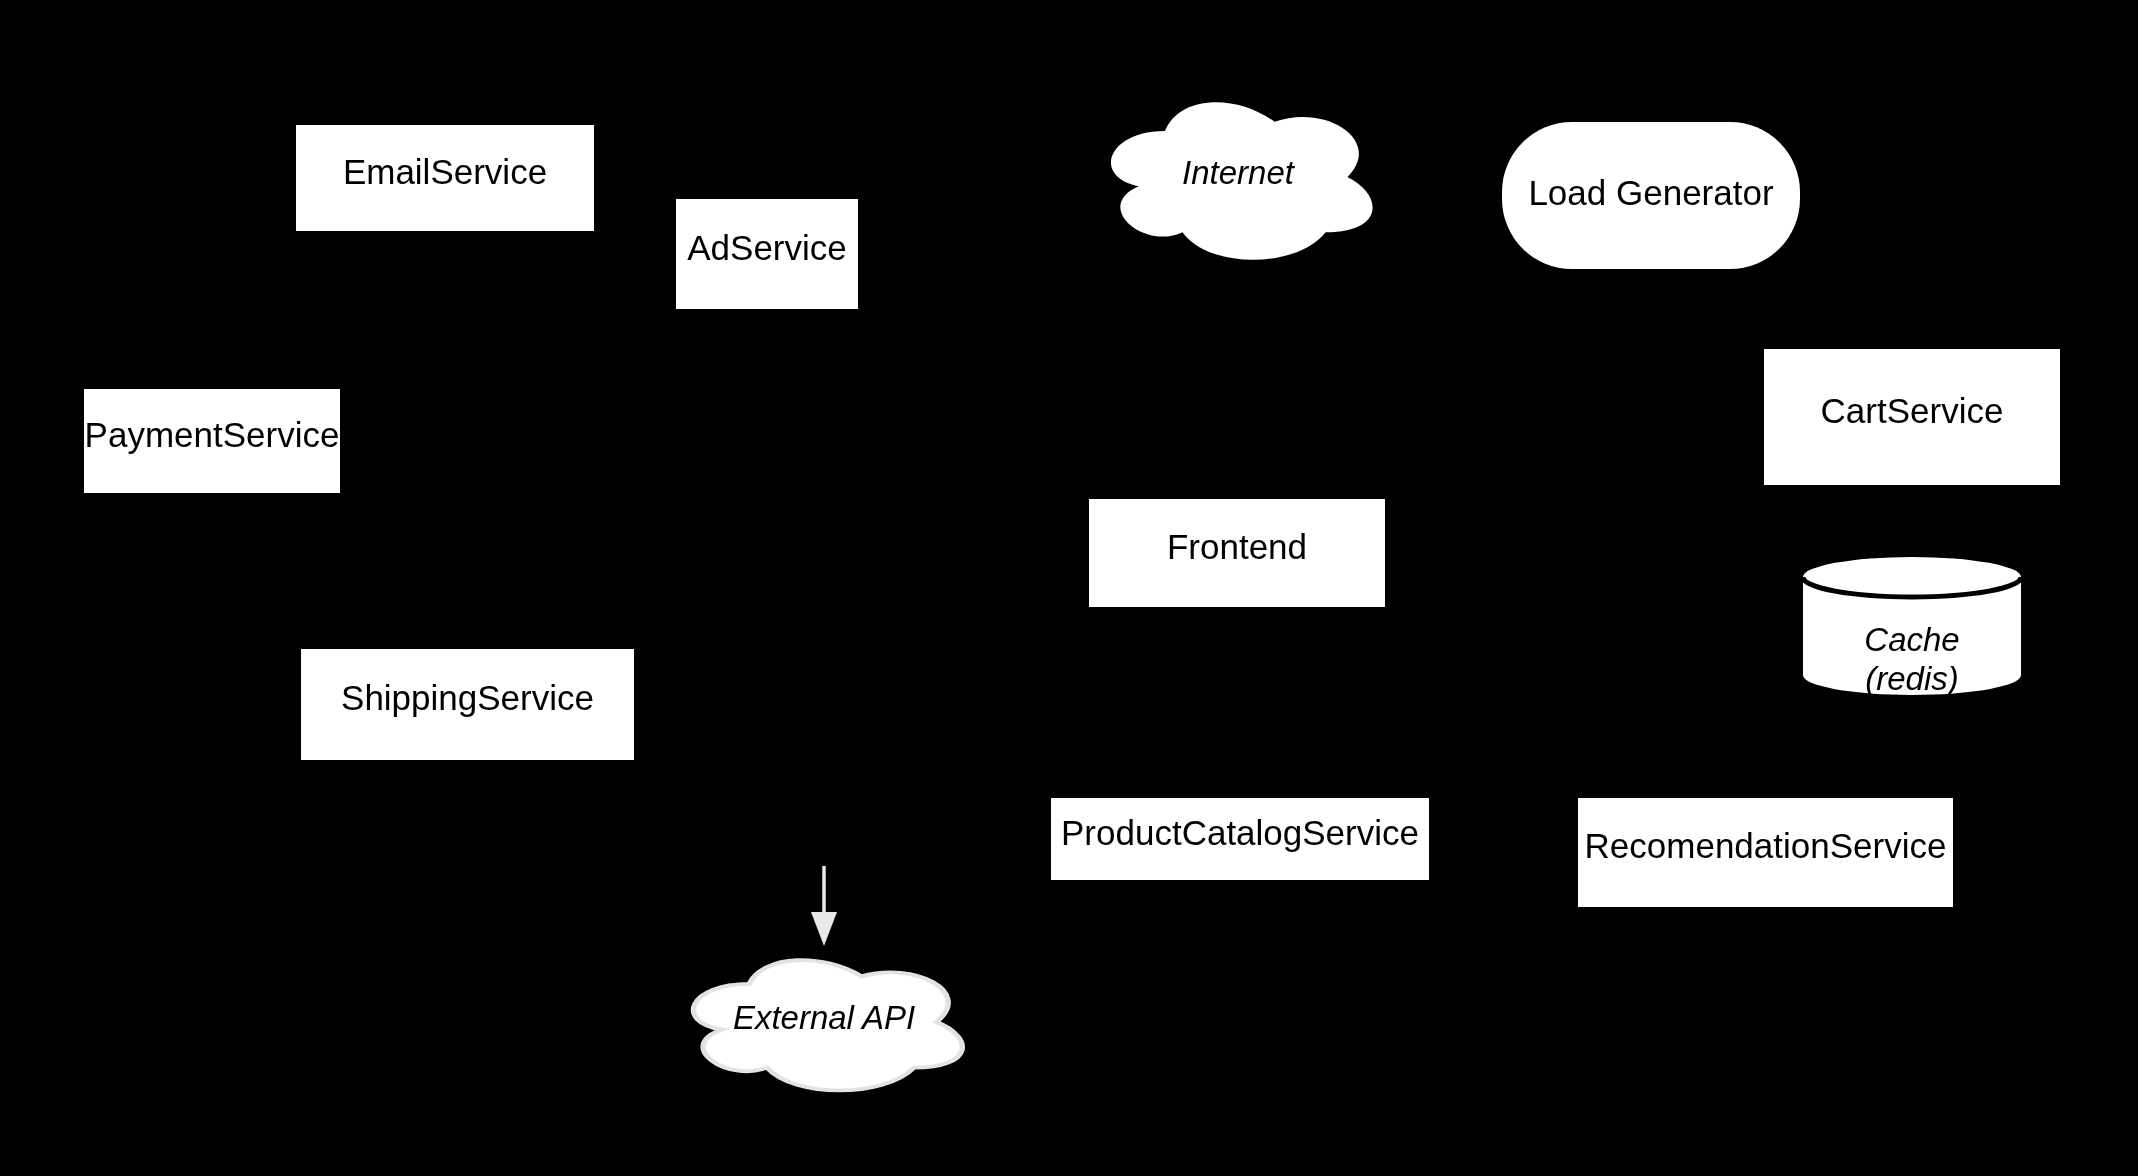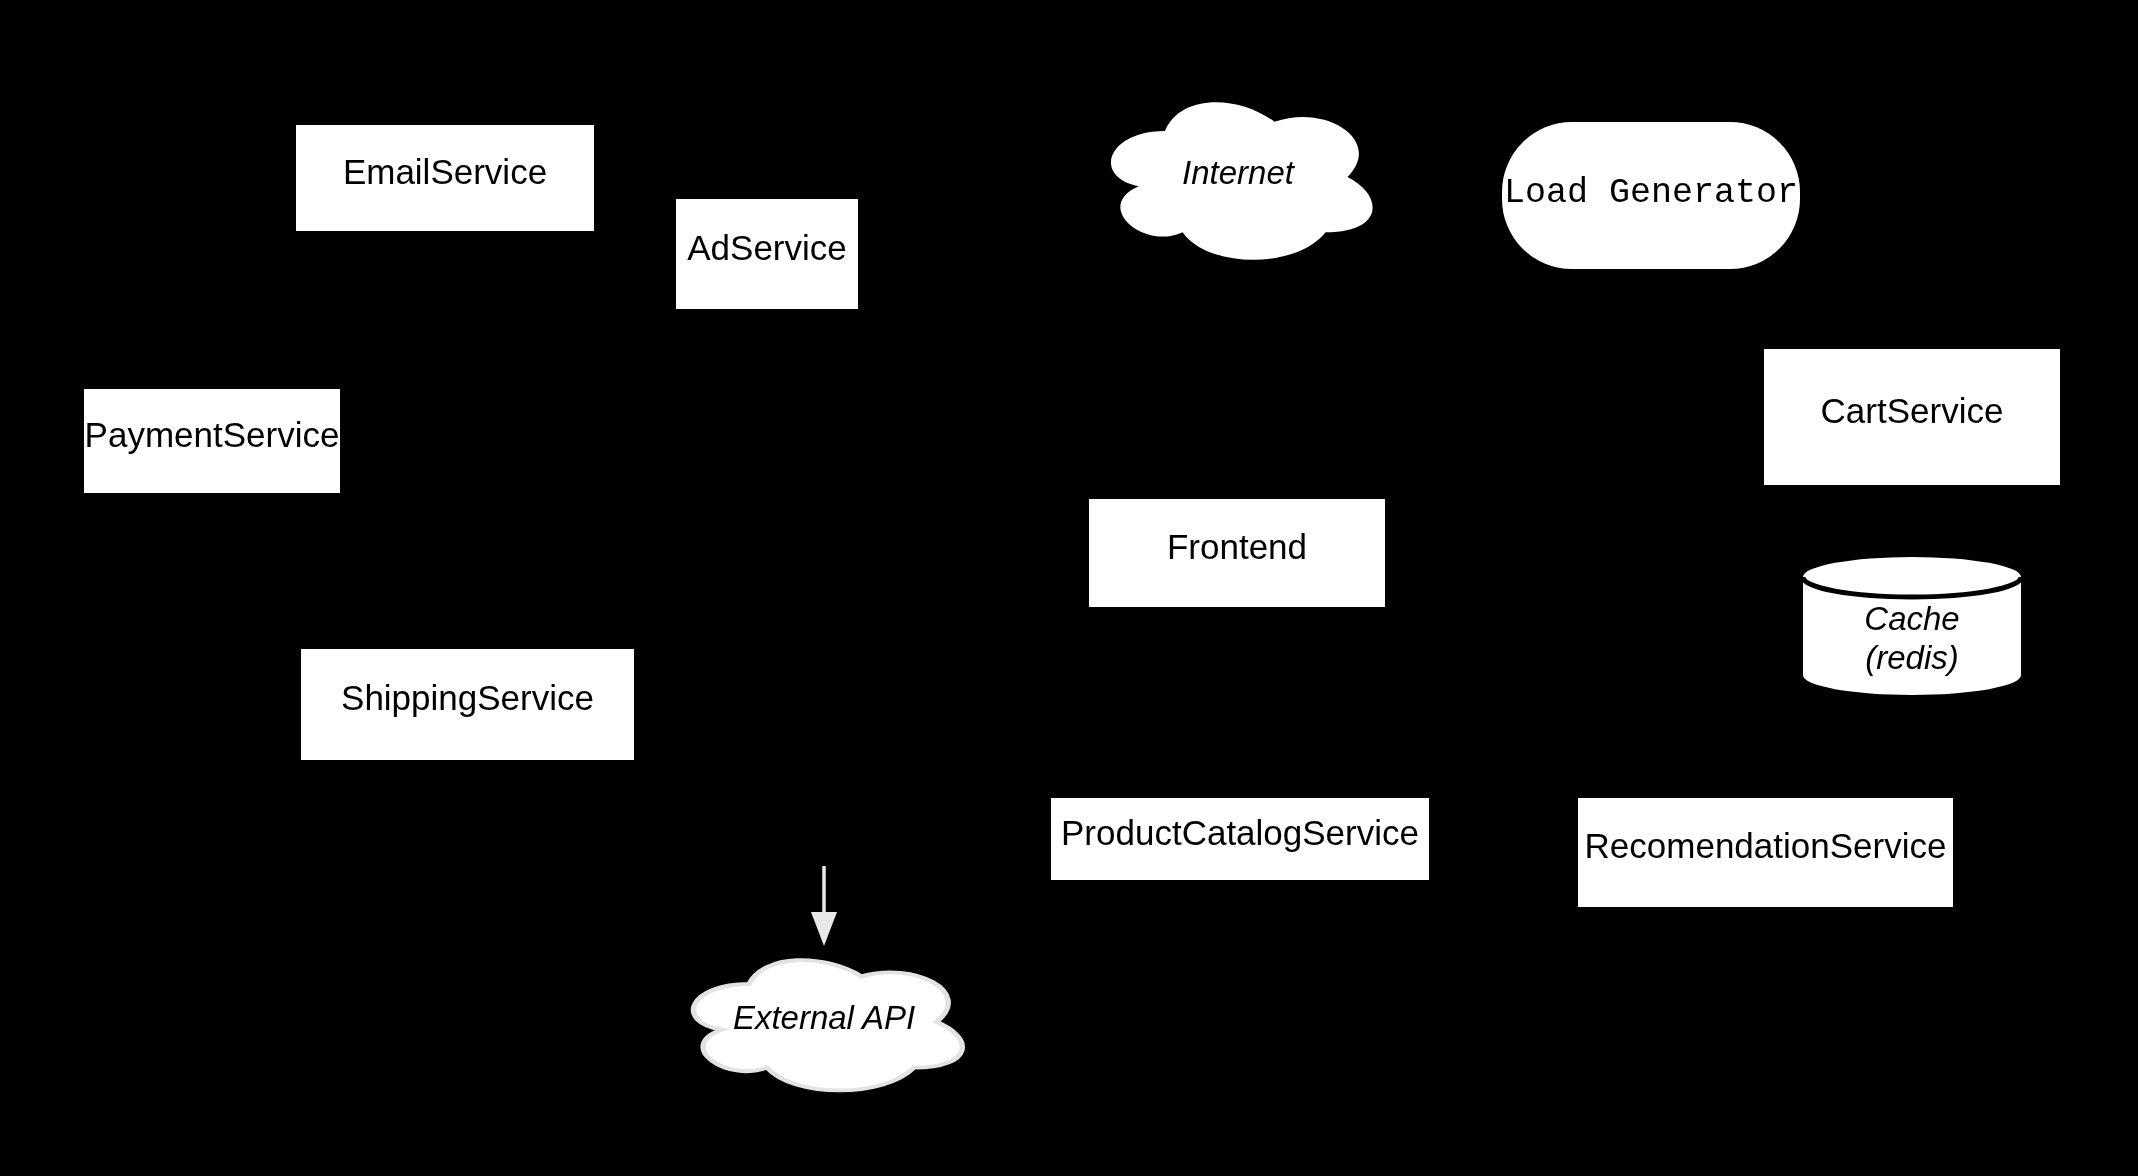--- a/index.html
+++ b/index.html
@@ -25,34 +25,34 @@
     color:var(--node-text);
     display:flex;
     align-items:center;
     justify-content:center;
     font-size:35px;
     line-height:1.15;
     white-space:nowrap;
     box-sizing:border-box;
     padding-bottom:12px;
   }
-  .node.rounded{border-radius:70px;padding-bottom:4px;font-family:Liberation Mono, monospace;}
+  .node.rounded{border-radius:70px;padding-bottom:4px;}
   .shape-wrap{position:absolute;}
   .shape-wrap svg{position:absolute;left:0;top:0;display:block;}
   .shape-label{
     position:absolute;left:0;top:0;right:0;bottom:0;
     display:flex;flex-direction:column;
     align-items:center;justify-content:center;
     color:var(--node-text);
     font-size:33px;line-height:1.18;
     white-space:nowrap;
     font-style:italic;
   }
   .shape-label.cloud-label{padding-bottom:8px;}
-  .shape-label.cylinder-label{padding-top:26px;}
+  .shape-label.cylinder-label{padding-top:26px;justify-content:flex-end;}
   .cloud-plain{fill:var(--node-fill);stroke:none;}
   .cloud-outlined{fill:var(--node-fill);stroke:var(--cloud-outline);stroke-width:1.8;}
   .cyl-body{fill:var(--node-fill);stroke:none;}
   .cyl-arc{fill:none;stroke:var(--cylinder-stroke);stroke-width:5;}
   .edge-line{stroke:var(--edge-color);stroke-width:3.5;}
   .edge-head{fill:var(--edge-color);stroke:none;}
 </style>
 </head>
 <body>
 

